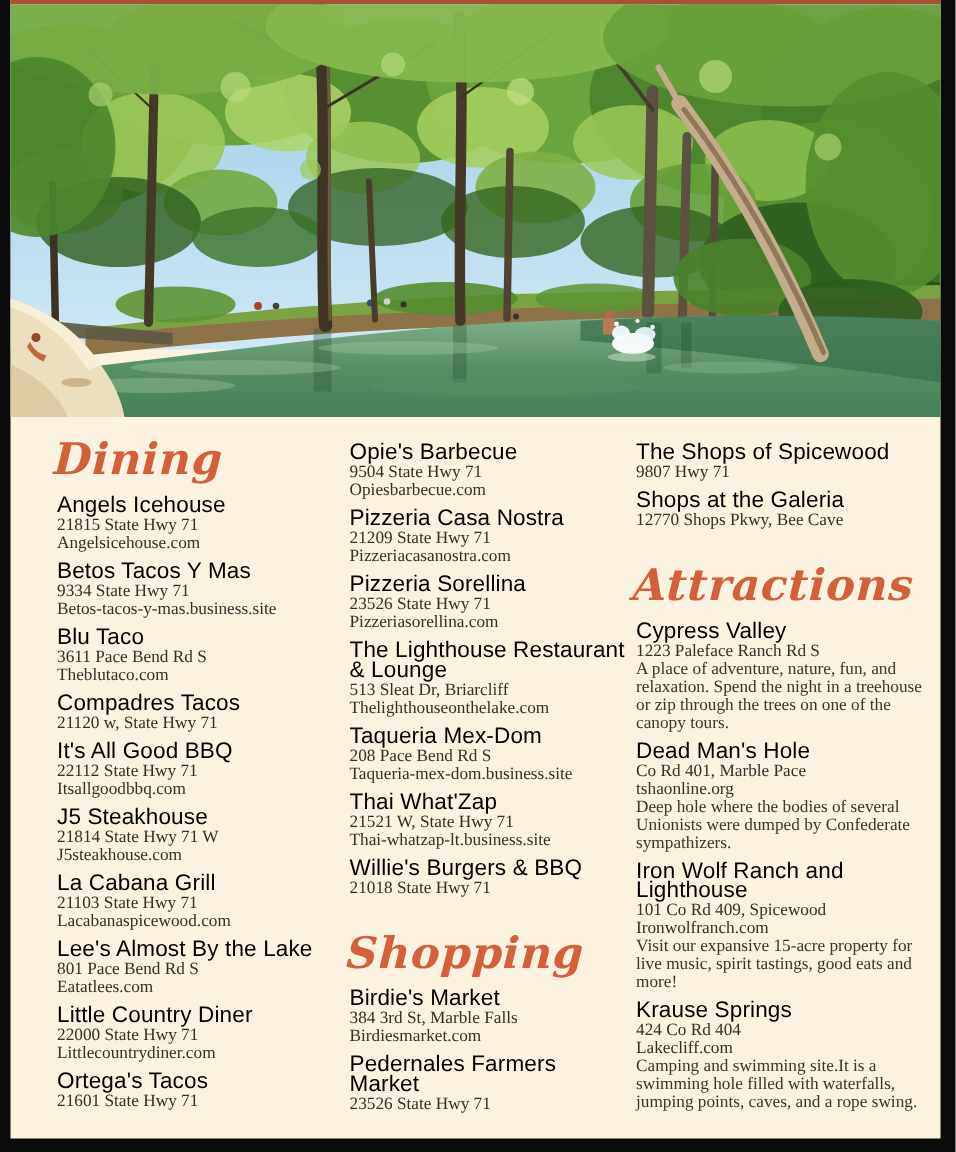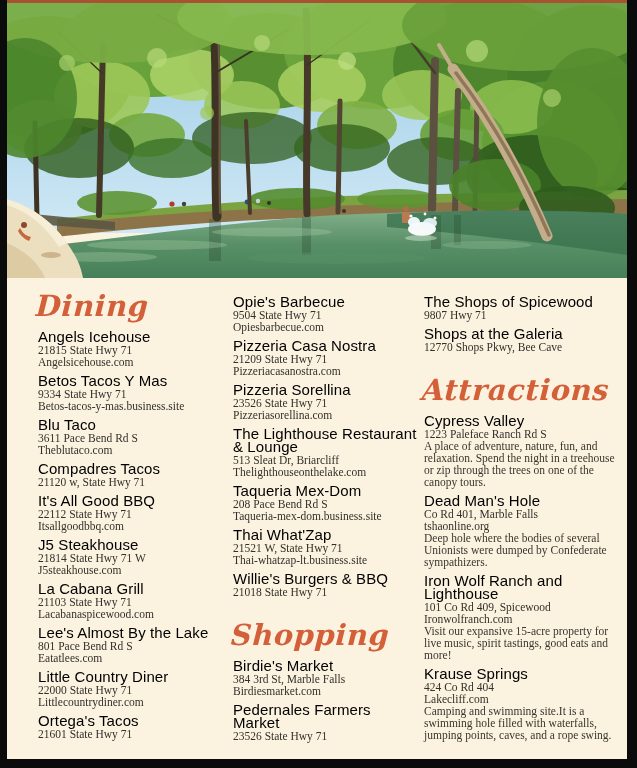--- a/index.html
+++ b/index.html
@@ -306,21 +306,21 @@
         <div class="entry-line">12770 Shops Pkwy, Bee Cave</div>
       </div>
       <div class="script-heading heading-gap">Attractions</div>
       <div class="entry">
         <div class="entry-name">Cypress Valley</div>
         <div class="entry-line">1223 Paleface Ranch Rd S</div>
         <div class="entry-desc">A place of adventure, nature, fun, and relaxation. Spend the night in a treehouse or zip through the trees on one of the canopy tours.</div>
       </div>
       <div class="entry">
         <div class="entry-name">Dead Man's Hole</div>
-        <div class="entry-line">Co Rd 401, Marble Falls</div>
+        <div class="entry-line">Co Rd 401, Marble Pace</div>
         <div class="entry-line">tshaonline.org</div>
         <div class="entry-desc">Deep hole where the bodies of several Unionists were dumped by Confederate sympathizers.</div>
       </div>
       <div class="entry">
         <div class="entry-name">Iron Wolf Ranch and Lighthouse</div>
         <div class="entry-line">101 Co Rd 409, Spicewood</div>
         <div class="entry-line">Ironwolfranch.com</div>
         <div class="entry-desc">Visit our expansive 15-acre property for live music, spirit tastings, good eats and more!</div>
       </div>
       <div class="entry">

